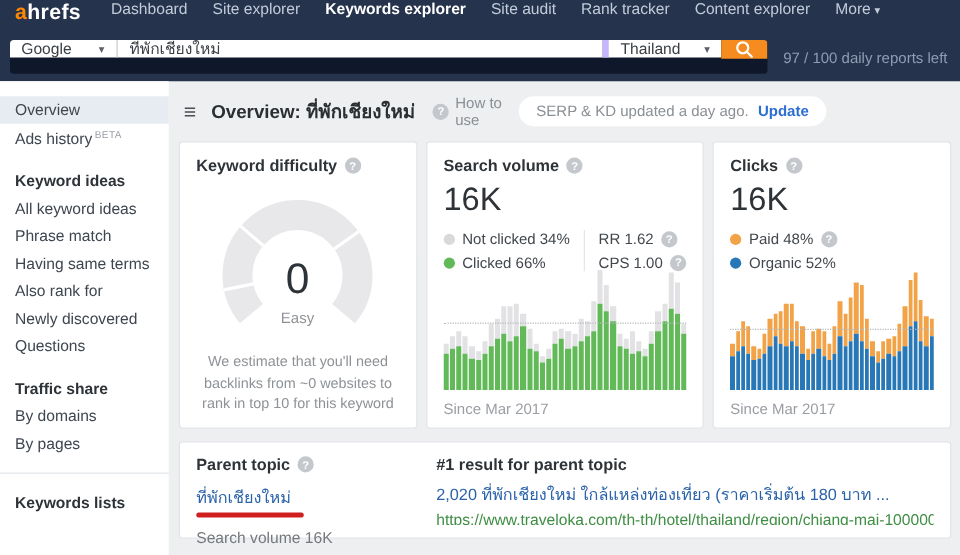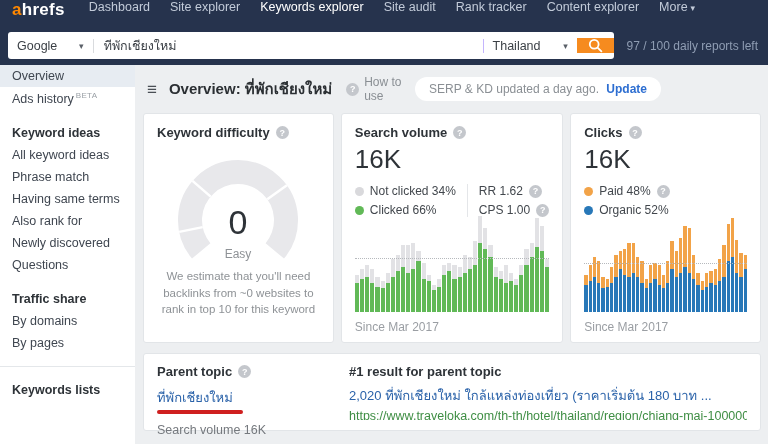--- a/index.html
+++ b/index.html
@@ -5,36 +5,36 @@
   * {margin:0;padding:0;box-sizing:border-box}
   html,body {width:768px;height:444px;overflow:hidden}
   body {font-family:"Liberation Sans","DejaVu Sans",sans-serif;background:#edeff1;position:relative}
 
   
   .topbar {background:#26334d}
   .nav-row {height:32px;display:flex;padding:0 10px}
   .logo {font-size:17px;font-weight:bold;color:#fff;margin:0 14px 0 2px;letter-spacing:.3px;cursor:pointer}
   .logo .accent {color:#ff8800}
   .nav-item {color:#c2cbd9;font-size:12.5px;margin:0 10px;cursor:pointer;white-space:nowrap}
-  .nav-item.active {color:#fff;font-weight:normal}
+  .nav-item.active {color:#fff;font-weight:bold}
   .nav-caret {font-size:9px;margin-left:3px;color:#c2cbd9}
 
   .search-row {height:33px;display:flex;align-items:center;padding:0 10px 6px 8px}
-  .search-bar {display:flex;height:27px;background:#ffffff;border-radius:3px;overflow:hidden;align-items:center}
+  .search-bar {display:flex;height:27px;background:#0f172a;border-radius:3px;overflow:hidden;align-items:flex-start}
   .fake-select {display:flex;align-items:center;justify-content:space-between;padding:0 9px;font-size:12.5px;color:#3a3f45;cursor:pointer;background:#fff}
   .engine-select {width:88px;border-right:1px solid #d9dbde}
-  .country-select {width:97px;border-left:1px solid #c4b5fd}
+  .country-select {width:97px;border-left:5px solid #c4b5fd}
   .select-caret {font-size:9px;color:#5a6068}
   .query-input {width:402px;border:none;outline:none;padding:0 10px;font-size:12.5px;color:#3a3f45;font-family:"Liberation Sans","DejaVu Sans",sans-serif}
   .search-btn {width:38px;background:#f68b1f;border:none;display:flex;align-items:center;justify-content:center;cursor:pointer}
   .reports-left {color:#8f9db3;font-size:12px;margin-left:13px;white-space:nowrap}
 
   
   .layout {display:flex;height:379px}
-  .sidebar {width:135px;background:#fff;flex-shrink:0;}
+  .sidebar {width:135px;background:#fff;flex-shrink:0;padding-top:12px}
   .side-item {font-size:12.5px;color:#3f4650;padding:4px 12px;cursor:pointer;white-space:nowrap}
   .side-item.active {background:#e7ecf2}
   .side-header {font-size:12.5px;font-weight:bold;color:#2e3338;padding:4px 12px;margin-top:12px}
   .beta {font-size:8px;color:#9aa0a6;vertical-align:super;margin-left:2px;letter-spacing:.3px}
   .side-divider {border-top:1px solid #e4e7ea;margin:12px 0 2px}
 
   .main {flex:1;padding:10px 7px 0 8px;overflow:hidden}
   .main-header {display:flex;align-items:center;height:28px;margin-bottom:10px}
   .burger {font-size:17px;color:#4a4f55;margin:0 12px 0 4px;cursor:pointer;line-height:1}
   .page-title {font-size:15px;font-weight:bold;color:#2b2f33;margin-right:14px;white-space:nowrap}
@@ -45,21 +45,21 @@
 
   
   .cards-row {display:flex;gap:7px;margin-bottom:10px}
   .card {background:#fff;border:1px solid #e2e5e8;border-radius:3px;flex:1;padding:11px 13px;height:230px;position:relative}
   .card-title {font-size:13px;font-weight:bold;color:#2e3338;display:flex;align-items:center;gap:6px}
   .big-value {font-size:26px;color:#2e3338;margin-top:4px;font-weight:400}
 
   .gauge-wrap {display:flex;justify-content:center;margin-top:8px}
   .gauge-value {font-size:34px;fill:#2e3338}
   .gauge-label {font-size:12px;fill:#8e9296}
-  .difficulty-note {font-size:11.5px;color:#8e9296;text-align:center;line-height:1.45;margin-top:0;padding:0 2px}
+  .difficulty-note {font-size:11.5px;color:#8e9296;text-align:center;line-height:1.45;margin-top:14px;padding:0 2px}
 
   .legend-wrap {display:flex;margin-top:9px}
   .legend-col {display:flex;flex-direction:column;gap:5px}
   .legend-item {display:flex;align-items:center;gap:6px;font-size:12px;color:#42474d;white-space:nowrap}
   .dot {width:9px;height:9px;min-width:9px;border-radius:50%}
   .metrics-col {border-left:1px solid #e4e6e9;margin-left:11px;padding-left:11px}
 
   .chart {position:absolute;left:13px;right:13px;bottom:30px;height:98px;display:flex;align-items:flex-end;gap:1px}
   .dotline {position:absolute;left:0;right:0;border-top:1px dotted #b6b9bd;pointer-events:none}
   .bar {flex:1;display:flex;flex-direction:column;justify-content:flex-end;height:100%}

